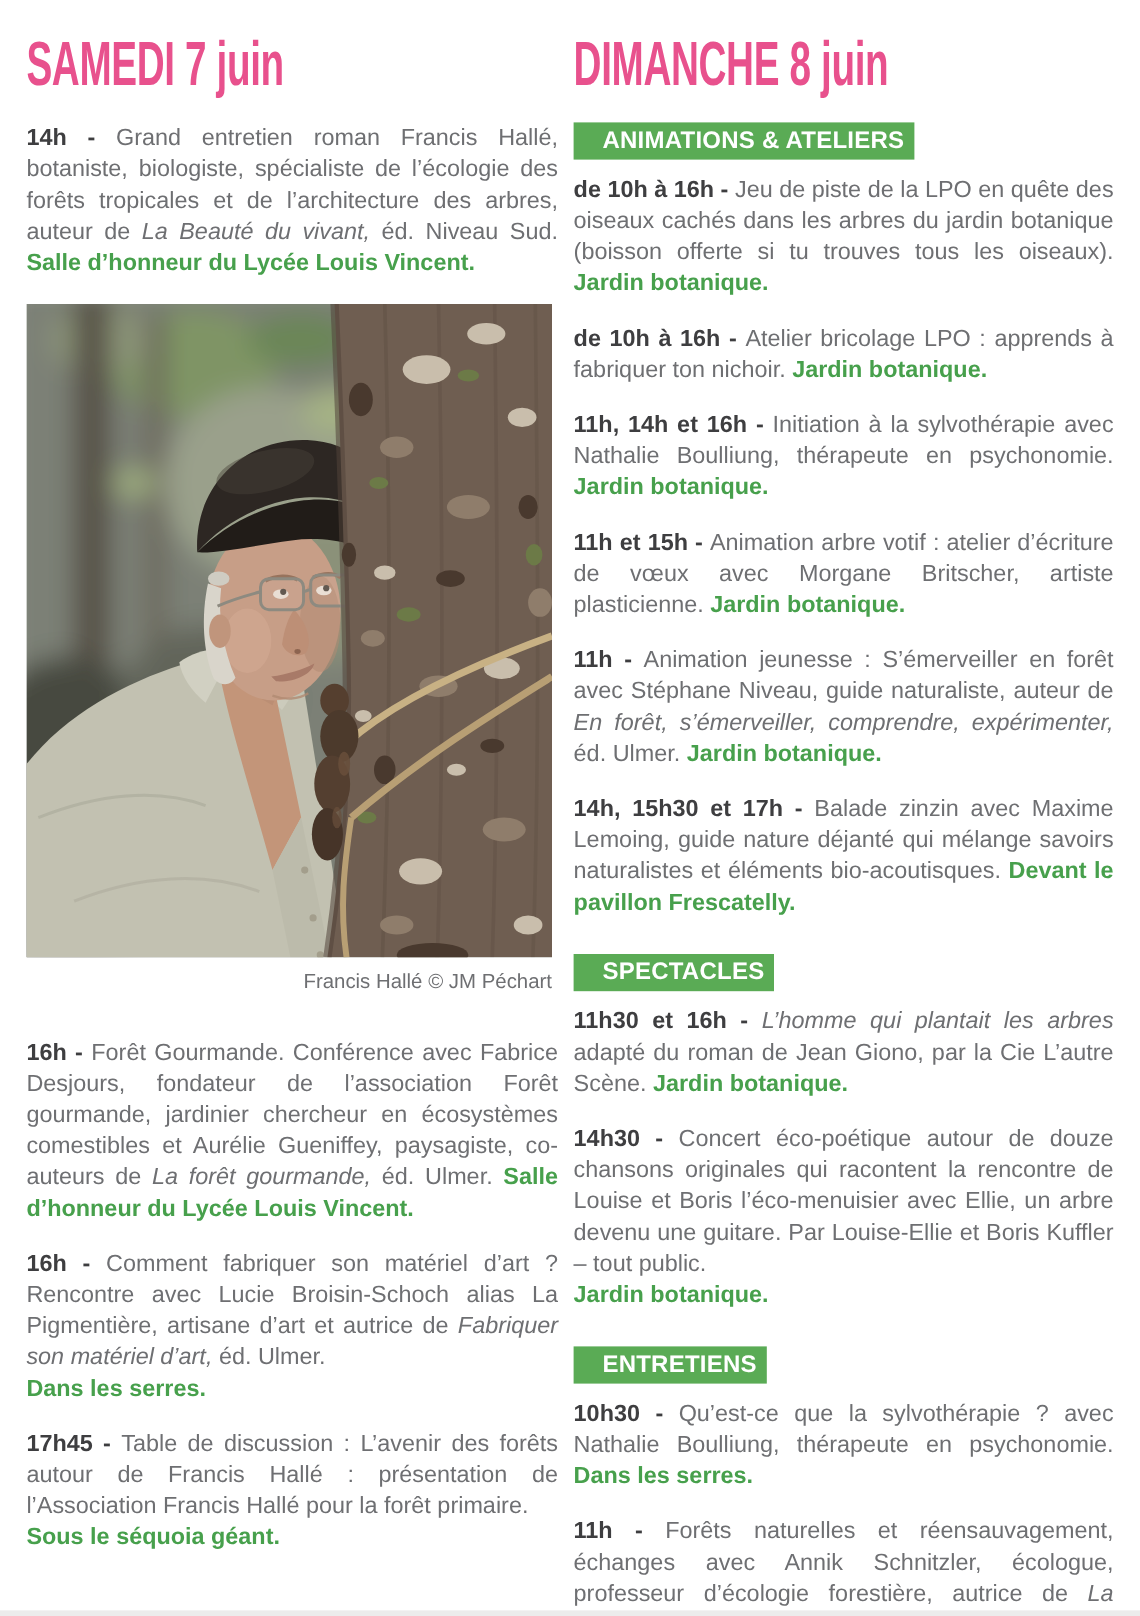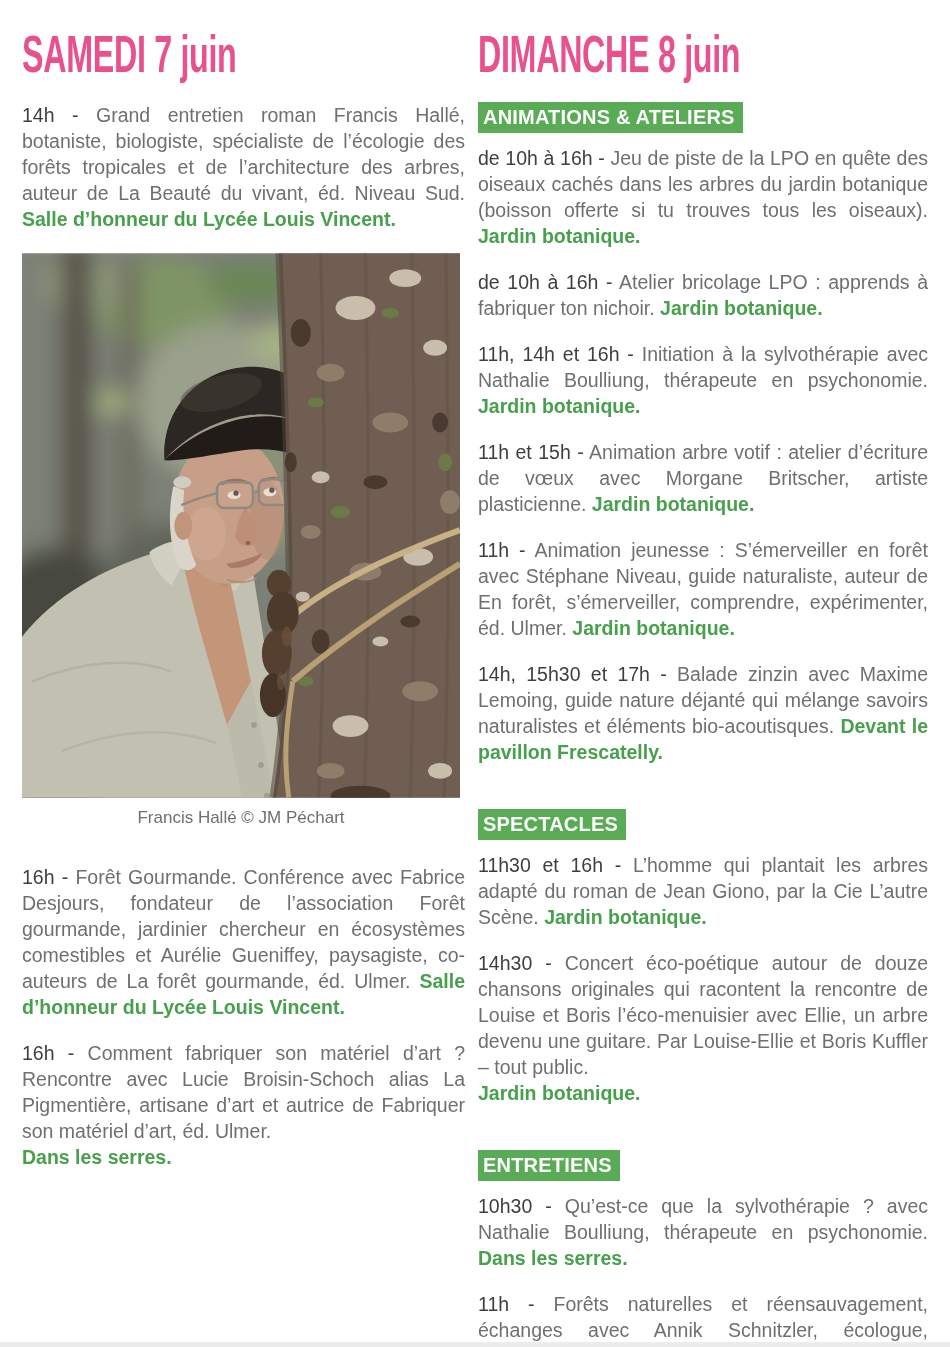--- a/index.html
+++ b/index.html
@@ -19,35 +19,35 @@
     color:var(--pink,#e8518d);
     font-size:52px; font-weight:700; line-height:0.9;
     letter-spacing:-0.5px; white-space:nowrap;
     transform:scaleX(0.62); transform-origin:left top;
     margin-bottom:24px;
   }
   .event{
     font-size:19.5px; line-height:26px; color:var(--body,#6e6f72);
     text-align:justify; margin-bottom:20px;
   }
-  .event .time{font-weight:400; color:var(--time,#3e3e40);}
-  .event .italic{}
+  .event .time{font-weight:700; color:var(--time,#3e3e40);}
+  .event .italic{font-style:italic;}
   .event .place{font-weight:700; color:var(--green,#47a04c);}
   .badge{
     display:inline-block; background:var(--badge,#5aab55); color:#fff;
     font-weight:700; font-size:20px; line-height:1;
-    padding:5px 8px 6px 5px; margin-bottom:12px; letter-spacing:0.2px;
+    padding:5px 8px 6px 24px; margin-bottom:12px; letter-spacing:0.2px;
   }
   .section{margin-top:0;}
-  .section + .section{margin-top:44px;}
+  .section + .section{margin-top:30px;}
   figure.photo{margin:14px 0 36px 0; width:438px;}
   figure.photo svg{display:block; width:438px; height:547px;}
   figcaption{
     margin-top:9px; font-size:17px; color:var(--body,#6e6f72);
-    text-align:center;
+    text-align:right;
   }
   .bottom-rule{
     position:absolute; left:0; bottom:0; width:100%; height:5px;
     background:var(--rule,#ececec);
   }
 </style>
 </head>
 <body>
 
 <div class="page">
@@ -184,20 +184,21 @@
             <ellipse cx="266" cy="385" rx="5" ry="10" fill="#6a503c" opacity="0.8"></ellipse>
             <ellipse cx="260" cy="430" rx="4" ry="9" fill="#6a503c" opacity="0.7"></ellipse>
           </g>
         </svg>
         <figcaption>Francis Hallé © JM Péchart</figcaption>
       </figure>
 
       <div>
           <p class="event"><span class="time">16h - </span><span class="body">Forêt Gourmande. Conférence avec Fabrice Desjours, fondateur de l’association Forêt gourmande, jardinier chercheur en écosystèmes comestibles et Aurélie Gueniffey, paysagiste, co-auteurs de </span><span class="italic">La forêt gourmande,</span><span class="body"> éd. Ulmer. </span><span class="place">Salle d’honneur du Lycée Louis Vincent.</span></p>
           <p class="event"><span class="time">16h - </span><span class="body">Comment fabriquer son matériel d’art ? Rencontre avec Lucie Broisin-Schoch alias La Pigmentière, artisane d’art et autrice de </span><span class="italic">Fabriquer son matériel d’art,</span><span class="body"> éd. Ulmer.</span><br><span class="place">Dans les serres.</span></p>
+          <p class="event"><span class="time">17h45 - </span><span class="body">Table de discussion : L’avenir des forêts autour de Francis Hallé : présentation de l’Association Francis Hallé pour la forêt primaire.</span><br><span class="place">Sous le séquoia géant.</span></p>
         </div>
     </section>
 
     <section class="col-right">
       <h1 class="day-title">DIMANCHE 8 juin</h1>
       <div id="sunday-sections">
           <div class="section"><div class="badge">ANIMATIONS &amp; ATELIERS</div><p class="event"><span class="time">de 10h à 16h - </span><span class="body">Jeu de piste de la LPO en quête des oiseaux cachés dans les arbres du jardin botanique (boisson offerte si tu trouves tous les oiseaux). </span><span class="place">Jardin botanique.</span></p><p class="event"><span class="time">de 10h à 16h - </span><span class="body">Atelier bricolage LPO : apprends à fabriquer ton nichoir. </span><span class="place">Jardin botanique.</span></p><p class="event"><span class="time">11h, 14h et 16h - </span><span class="body">Initiation à la sylvothérapie avec Nathalie Boulliung, thérapeute en psychonomie. </span><span class="place">Jardin botanique.</span></p><p class="event"><span class="time">11h et 15h - </span><span class="body">Animation arbre votif : atelier d’écriture de vœux avec Morgane Britscher, artiste plasticienne. </span><span class="place">Jardin botanique.</span></p><p class="event"><span class="time">11h - </span><span class="body">Animation jeunesse : S’émerveiller en forêt avec Stéphane Niveau, guide naturaliste, auteur de </span><span class="italic">En forêt, s’émerveiller, comprendre, expérimenter,</span><span class="body"> éd. Ulmer. </span><span class="place">Jardin botanique.</span></p><p class="event"><span class="time">14h, 15h30 et 17h - </span><span class="body">Balade zinzin avec Maxime Lemoing, guide nature déjanté qui mélange savoirs naturalistes et éléments bio-acoutisques. </span><span class="place">Devant le pavillon Frescatelly.</span></p></div>
           <div class="section"><div class="badge">SPECTACLES</div><p class="event"><span class="time">11h30 et 16h - </span><span class="italic">L’homme qui plantait les arbres</span><span class="body"> adapté du roman de Jean Giono, par la Cie L’autre Scène. </span><span class="place">Jardin botanique.</span></p><p class="event"><span class="time">14h30 - </span><span class="body">Concert éco-poétique autour de douze chansons originales qui racontent la rencontre de Louise et Boris l’éco-menuisier avec Ellie, un arbre devenu une guitare. Par Louise-Ellie et Boris Kuffler – tout public.</span><br><span class="place">Jardin botanique.</span></p></div>
           <div class="section"><div class="badge">ENTRETIENS</div><p class="event"><span class="time">10h30 - </span><span class="body">Qu’est-ce que la sylvothérapie ? avec Nathalie Boulliung, thérapeute en psychonomie. </span><span class="place">Dans les serres.</span></p><p class="event"><span class="time">11h - </span><span class="body">Forêts naturelles et réensauvagement, échanges avec Annik Schnitzler, écologue, professeur d’écologie forestière, autrice de </span><span class="italic">La nature férale ou le retour du sauvage</span><span class="body"> avec Jean-Claude Génot, éd. Jouvence.</span><br></p></div>
         </div>

